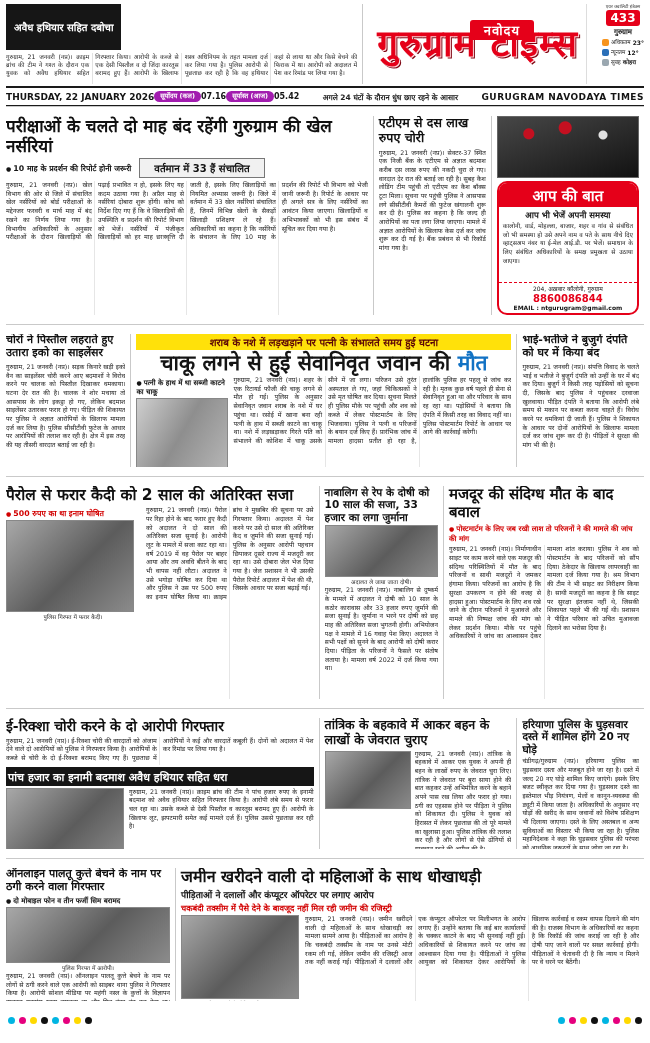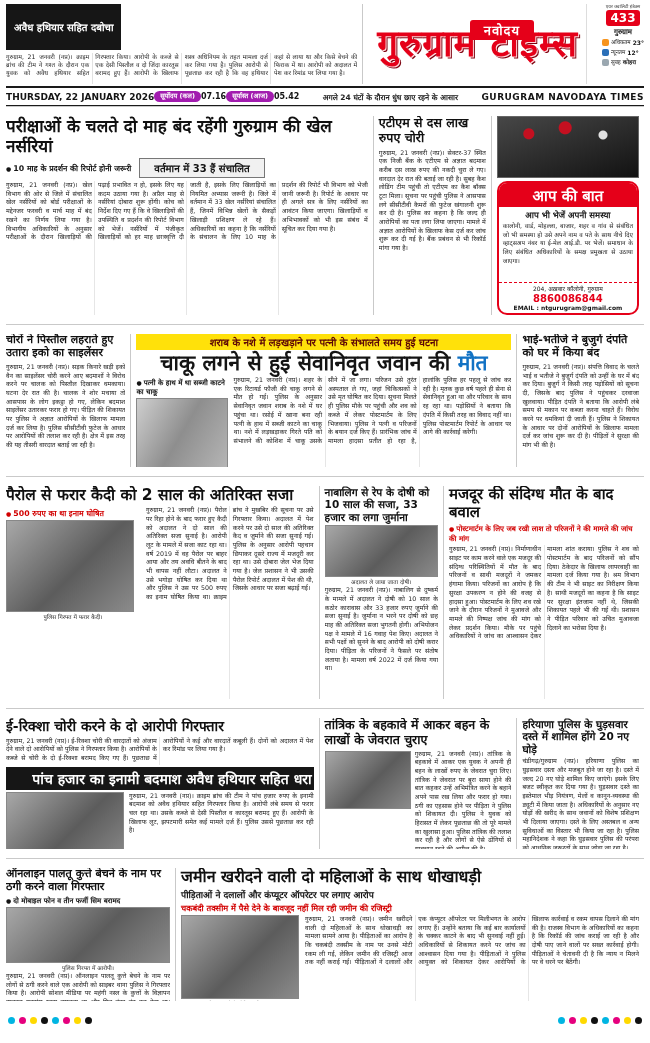--- a/index.html
+++ b/index.html
@@ -98,21 +98,21 @@
   .pocso-photo{height:52px;margin:2px 0 1px}
   .pocso .body{height:160px}
   .majdoor{width:31.5%}
   .majdoor .hl{font-size:15px;margin-bottom:1px}
   .majdoor .body{column-count:2;height:196px}
 
   
   .erick{width:49%}
   .erick .hl{font-size:14px}
   .erick .body.short{column-count:2;height:28px;margin:2px 0}
-  .sub-blackbar{background:#161616;color:#fff;font-weight:bold;font-size:14px;text-align:right;padding:2px 2px;margin:1px 0 2px}
+  .sub-blackbar{background:#161616;color:#fff;font-weight:bold;font-size:11px;text-align:left;padding:2px 2px;margin:1px 0 2px}
   .erick-flex{display:flex;gap:5px}
   .erick-photo{width:118px;height:74px;flex:0 0 auto}
   .erick-flex .body{flex:1;height:84px}
   .tantrik{width:31%}
   .tantrik .hl{font-size:12.5px;margin-bottom:2px}
   .tantrik-photo{width:86px;height:58px;float:left;margin:1px 4px 2px 0}
   .tantrik .body{height:112px}
   .horses{width:20%}
   .horses .hl{font-size:10.5px;margin-bottom:2px}
   .horses .body{height:110px}

